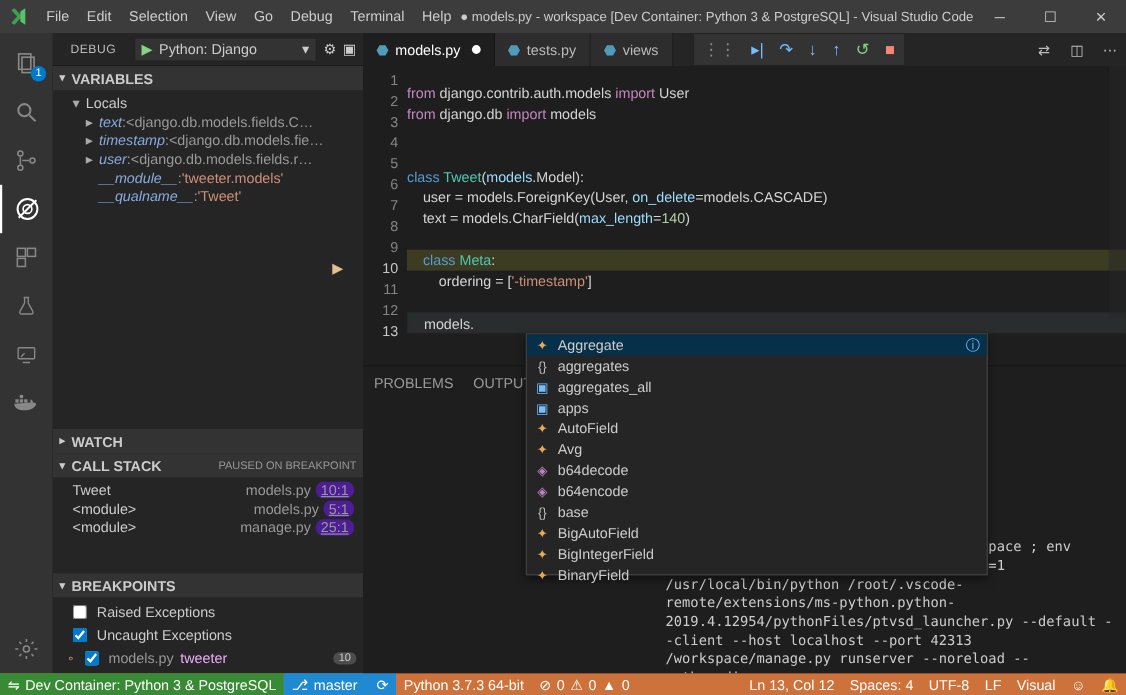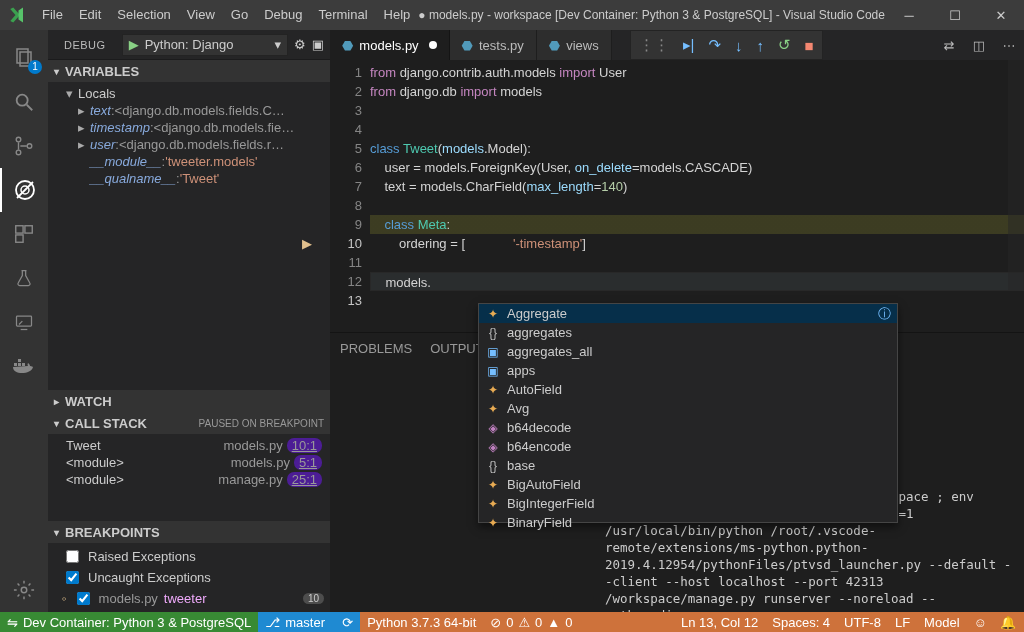--- a/index.html
+++ b/index.html
@@ -79,27 +79,27 @@
   .floatdbg{position:absolute;top:0;left:300px;height:30px;background:#333;display:flex;align-items:center;padding:0 8px;gap:14px;border:1px solid #00000050;z-index:5;}
   .floatdbg span{color:#75beff;font-size:15px;}
   .floatdbg .cont{color:#75beff;}
   .floatdbg .rst{color:#89d185;}
   .floatdbg .stop{color:#f48771;}
   .floatdbg .grip{color:#888;cursor:grab;}
   
   .code{flex:1;display:flex;background:var(--bg);font-family:Menlo,Consolas,monospace;font-size:14px;position:relative;}
   .gutter{width:40px;text-align:right;color:var(--gutter);padding:3px 8px 3px 4px;}
   .gutter div{height:19px;line-height:19px;}
-  .codelines{flex:1;padding:3px 0;}
+  .codelines{flex:1;padding:15px 0;}
   .cl{height:19px;line-height:19px;white-space:pre;}
   .hlrow{background:linear-gradient(#5a5a2680,#5a5a2680);}
   .curline{background:#2a2d2e;border:1px solid #282828;box-sizing:border-box;}
   .bpglyph{position:absolute;left:-35px;width:16px;text-align:center;color:#e2c08d;}
   .line10{position:relative;}
-  .kw{color:var(--kw);} .cls{color:var(--cyan);} .pr{color:var(--ltblue);} .s{color:var(--str);margin-left:48px;} .n{color:var(--num);text-align:center;} .c{color:var(--blue);} .t{color:#d4d4d4;}
+  .kw{color:var(--kw);} .cls{color:var(--cyan);} .pr{color:var(--ltblue);} .s{color:var(--str);} .n{color:var(--num);text-align:center;} .c{color:var(--blue);} .t{color:#d4d4d4;}
   
   .ac{position:absolute;left:148px;top:243px;width:420px;max-height:220px;background:#252526;border:1px solid #454545;box-shadow:0 4px 8px #00000080;z-index:10;font-family:Menlo,Consolas,monospace;font-size:13px;}
   .ac .item{display:flex;align-items:center;gap:6px;padding:1px 6px;height:19px;}
   .ac .item.sel{background:#062f4a;}
   .ac .iico{width:16px;text-align:center;color:#e8ab53;font-size:12px;}
   .ac .info{margin-left:auto;color:#75beff;}
   
   .panel{height:280px;background:var(--bg);border-top:1px solid #00000050;display:flex;flex-direction:row;}
   .ptabs{height:30px;display:flex;align-items:center;padding:0 10px;gap:18px;color:#999;font-size:11px;}
   .ptabs .pr{margin-left:auto;display:flex;gap:12px;color:#bbb;}
@@ -454,17 +454,17 @@
       <span>⚠</span>
       <span>0</span> 
       <span>▲</span>
       <span>0</span>
     </div>
   <div class="rt">
     <div class="seg">Ln 13, Col 12</div>
     <div class="seg">Spaces: 4</div>
     <div class="seg">UTF-8</div>
     <div class="seg">LF</div>
-    <div class="seg">Model</div>
+    <div class="seg">Visual</div>
     <div class="seg">☺</div>
     <div class="seg">🔔</div>
   </div>
 </div>
 
 </body></html>

